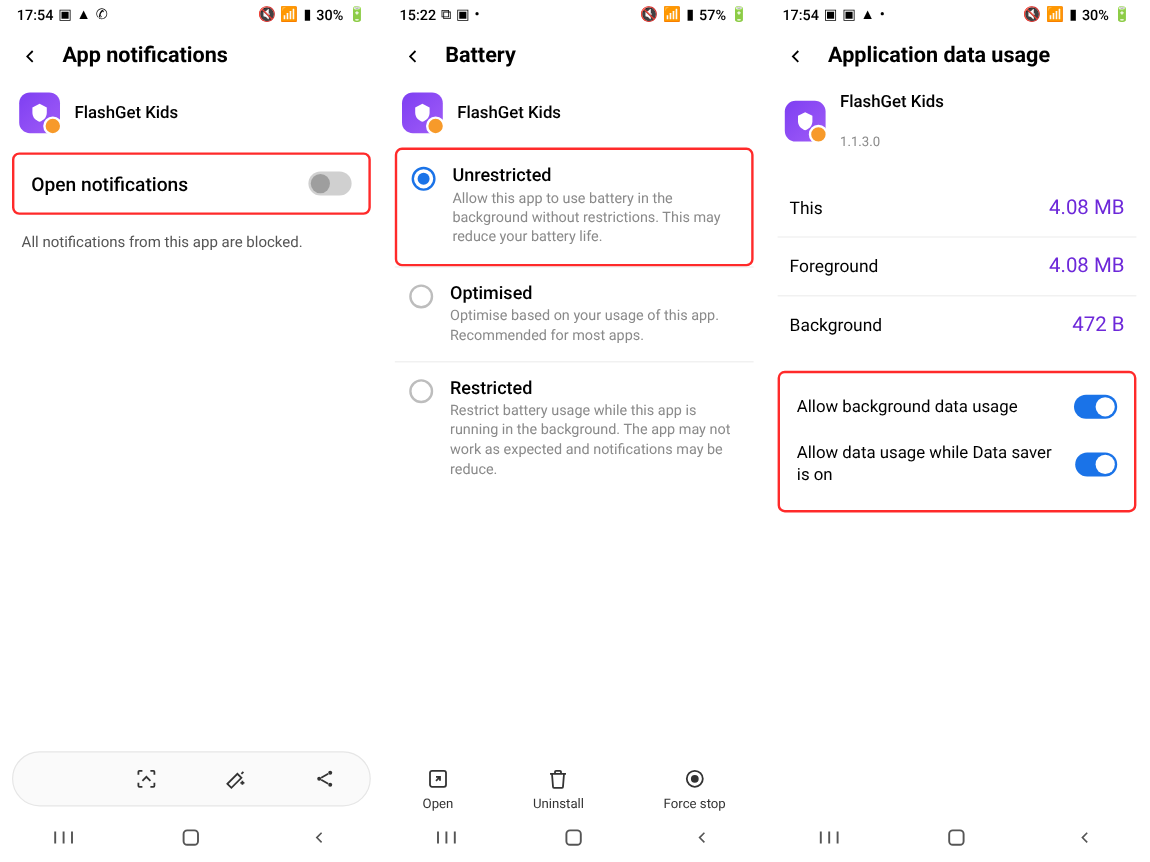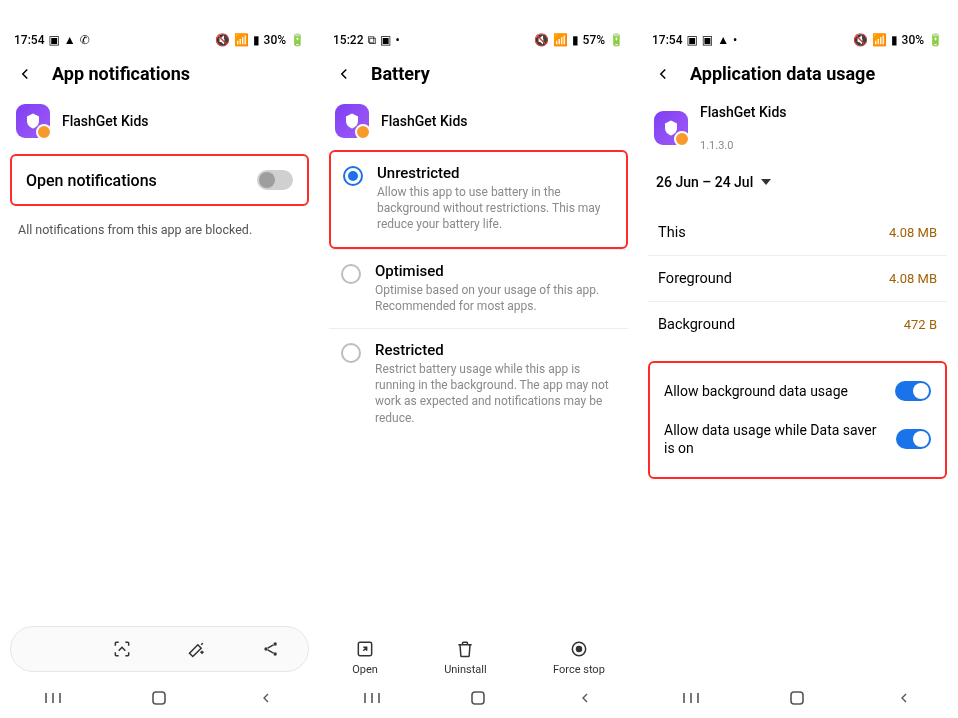--- a/index.html
+++ b/index.html
@@ -3,21 +3,21 @@
 <meta charset="utf-8">
 <style>
   * { box-sizing: border-box; margin: 0; padding: 0; }
   html, body { width: 958px; height: 718px; font-family: -apple-system, BlinkMacSystemFont, "Segoe UI", Roboto, Arial, sans-serif; background: #fff; color: #000; }
   .row { display: flex; width: 958px; height: 718px; }
   .phone { width: 319px; height: 718px; position: relative; background: #fff; }
   .phone + .phone { border-left: none; }
 
   
   .status-bar { display: flex; align-items: center; justify-content: space-between; padding: 6px 14px 2px 14px; font-size: 12px; font-weight: 500; }
-  .status-left, .status-right { display: flex; align-items: center; gap: 4px; margin-top: 27px; }
+  .status-left, .status-right { display: flex; align-items: flex-start; gap: 4px; }
 
   
   .header { display: flex; align-items: center; gap: 18px; padding: 14px 16px 14px 16px; }
   .header .back { width: 18px; height: 18px; display:flex; align-items:center; justify-content:center; }
   .header .title { font-size: 18px; font-weight: 700; }
 
   
   .app-row { display: flex; align-items: center; gap: 12px; padding: 6px 16px 12px 16px; }
   .app-icon { width: 34px; height: 34px; border-radius: 9px; background: linear-gradient(135deg,#7e3ff2,#a05cf7); position: relative; display:flex; align-items:center; justify-content:center; }
   .app-icon::after { content:""; position:absolute; right:-2px; bottom:-2px; width:12px; height:12px; border-radius:50%; background:#f79a2a; border:2px solid #fff; }
@@ -48,21 +48,21 @@
   .radio.sel::after { content:""; position:absolute; inset:3px; border-radius:50%; background:#1a73e8; }
   .r-title { font-size: 15px; font-weight:500; }
   .r-desc  { font-size: 12px; color:#8a8a8a; margin-top:2px; line-height:1.35; }
 
   
   .period { display:flex; align-items:center; gap:8px; padding: 10px 18px 8px 18px; font-size: 14px; font-weight:500; border-bottom: 0 solid transparent; }
   .kv-list { margin:12px 10px 0 10px; }
   .kv { display:flex; justify-content:space-between; align-items:center; padding:14px 10px; border-bottom:1px solid #eee; }
   .kv:last-child { border-bottom:none; }
   .kv .k { font-size:14.5px; }
-  .kv .v { font-size:13px; color:#a16207; }
+  .kv .v { font-size:17px; color:#6d28d9; }
   .sw-list { margin: 14px 10px 0 10px; padding: 8px 6px 10px 6px; }
   .sw-item { display:flex; align-items:center; justify-content:space-between; gap:12px; padding:10px 8px; }
   .sw-item .label { font-size:14px; max-width: 220px; line-height:1.3; }
 
   
   .pill-bar { position:absolute; left:10px; right:10px; bottom:46px; height:46px; border:1px solid #e6e6e6; border-radius:24px; display:flex; align-items:center; justify-content:space-around; background:#fafafa; }
   .pill-bar .slot { width:40px; height:30px; display:flex; align-items:center; justify-content:center; }
 
   
   .action-bar { position:absolute; left:0; right:0; bottom:42px; display:flex; justify-content:space-around; }
@@ -311,24 +311,20 @@
         <svg viewBox="0 0 24 24" fill="#fff">
             <path d="M12 2l8 4v6c0 5-3.4 8.4-8 10-4.6-1.6-8-5-8-10V6l8-4z"></path>
           </svg>
       </div>
       <div>
         <div class="app-name">FlashGet Kids</div>
         <div class="app-sub">1.1.3.0</div>
       </div>
     </div>
 
-    <div class="period">
-      <span>26 Jun – 24 Jul</span>
-      <span class="chev-down"></span>
-    </div>
 
     <div class="kv-list">
       <div class="kv">
         <div class="k">This</div>
         <div class="v">4.08 MB</div>
       </div>
       <div class="kv">
         <div class="k">Foreground</div>
         <div class="v">4.08 MB</div>
       </div>

